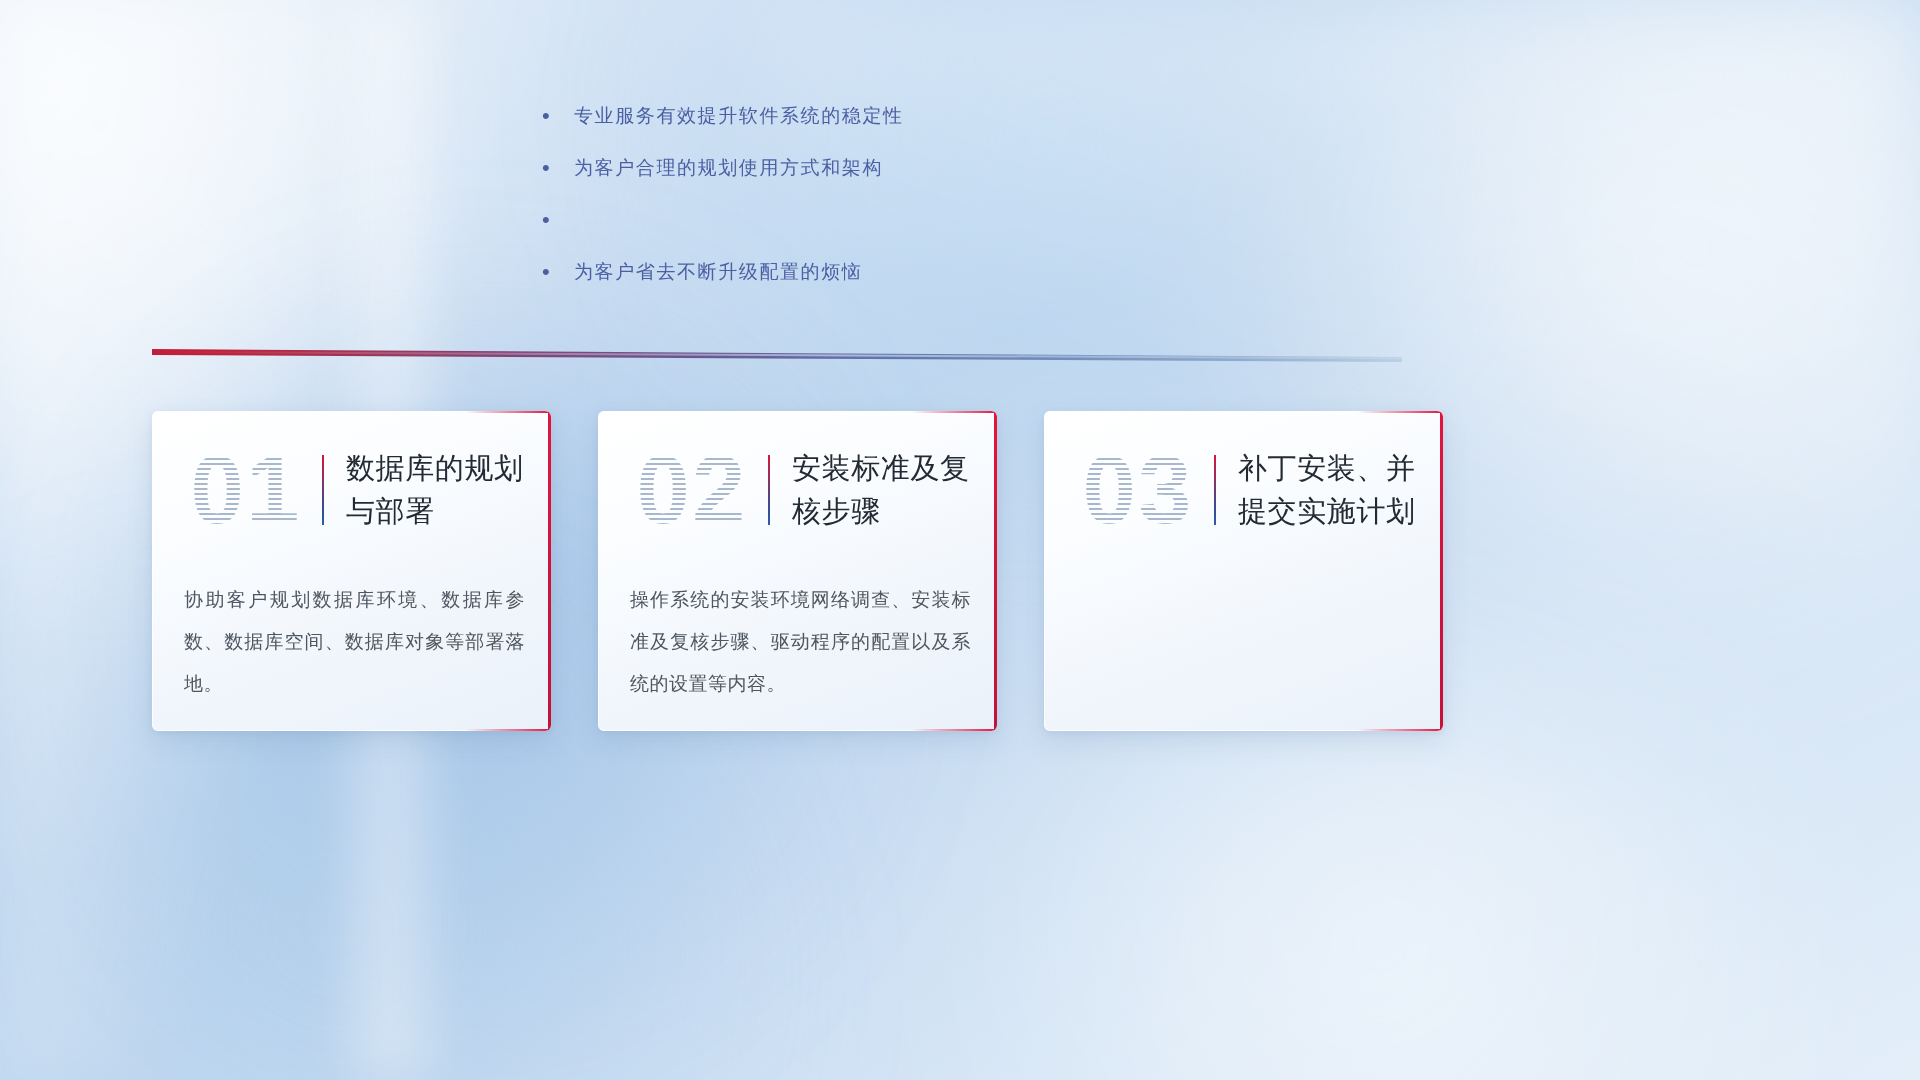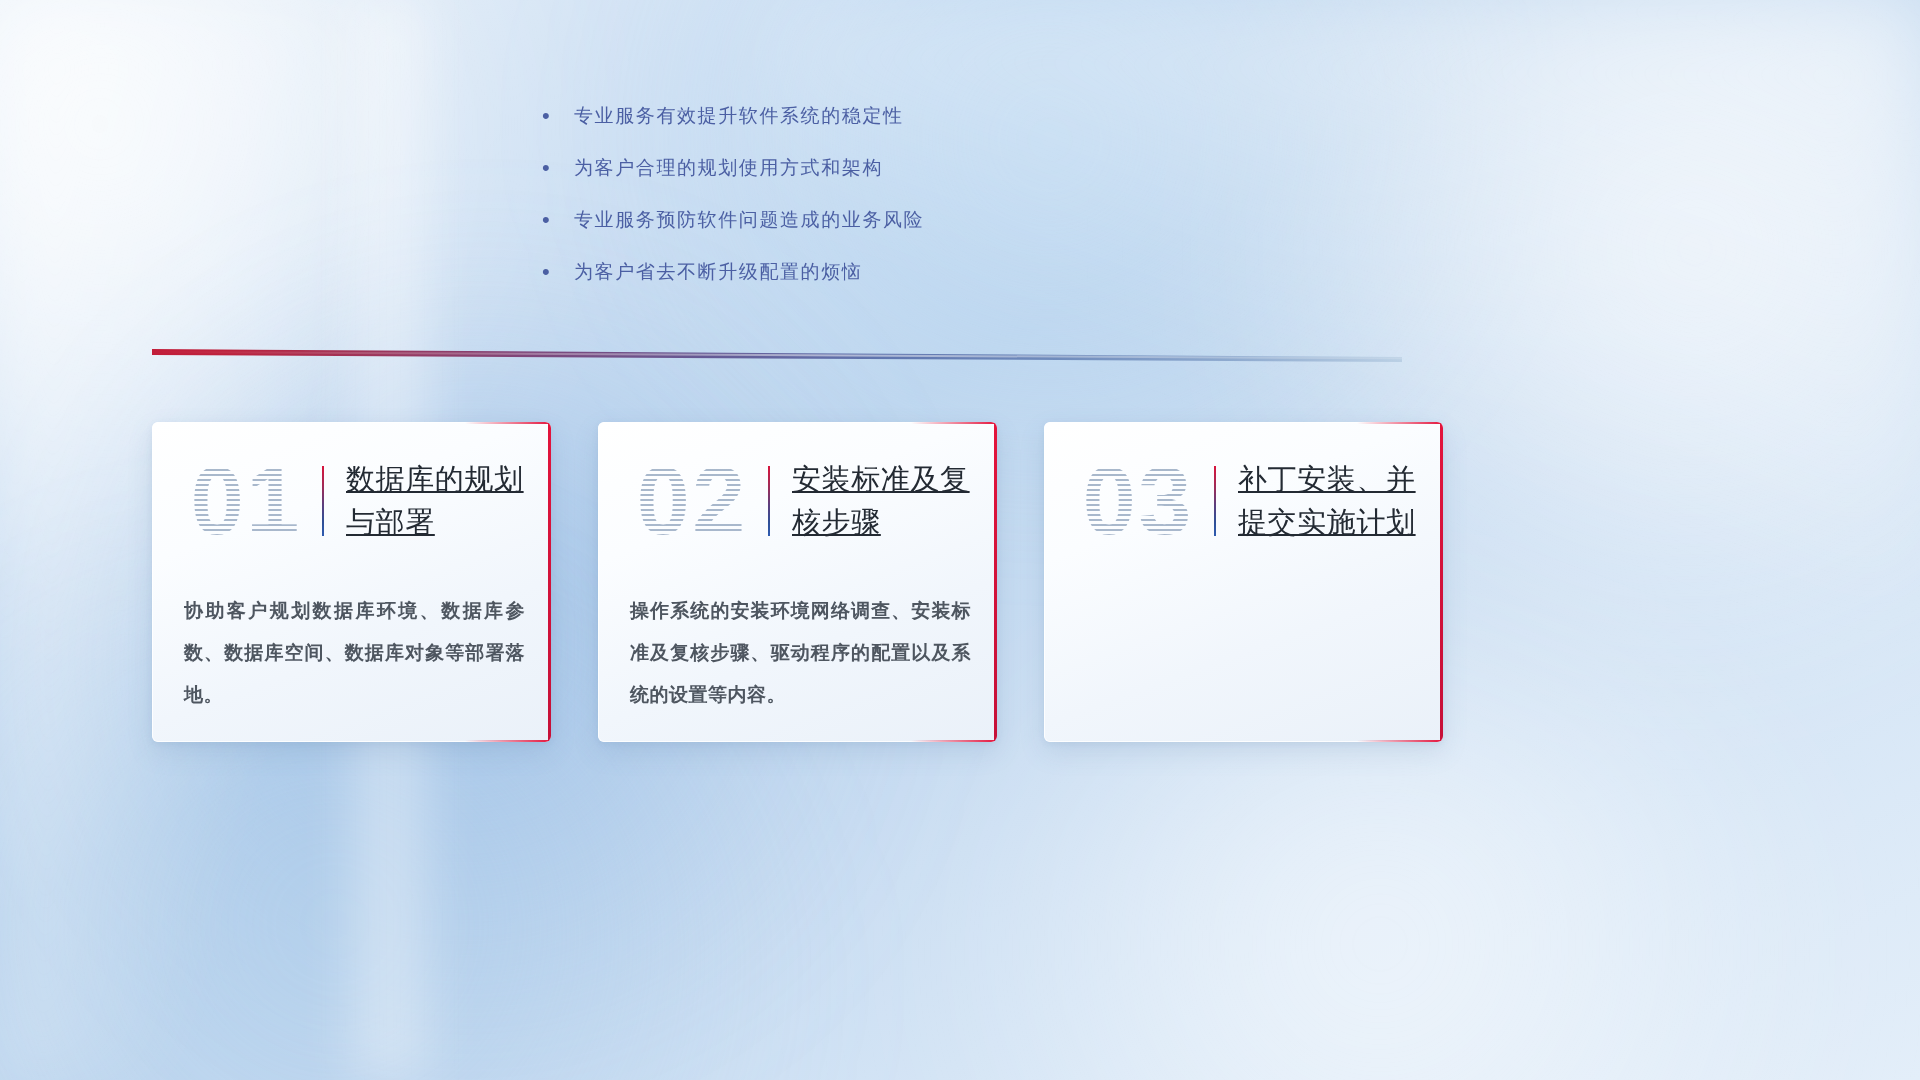--- a/index.html
+++ b/index.html
@@ -78,21 +78,21 @@
     opacity:.95;
   }
   #divider .wedge-hi {
     position:absolute; left:0; top:0; width:100%; height:100%;
     background:linear-gradient(93deg, rgba(255,255,255,.0) 0%, rgba(255,255,255,.5) 55%, rgba(255,255,255,.15) 100%);
     clip-path:polygon(0 2px, 100% 64%, 100% calc(64% + 2px), 0 calc(2px + 2px));
   }
 
   
   #cards {
-    position:absolute; left:152px; top:422px;
+    position:absolute; left:152px; top:411px;
     width:1292px; height:320px;
     display:flex; gap:47px;
   }
   .card {
     position:relative;
     width:399px; height:320px;
     border-radius:6px;
     background:linear-gradient(160deg, #ffffff 0%, #fbfdff 30%, #f1f6fc 65%, #eaf1f9 100%);
     box-shadow:0 10px 26px rgba(90,125,170,.16), 0 2px 6px rgba(90,125,170,.10);
     overflow:hidden;
@@ -144,28 +144,26 @@
     width:2px; flex:0 0 2px; height:70px;
     background:linear-gradient(180deg, #d8143c 0%, #a32a55 28%, #5b3f7e 56%, #2f4f96 80%, #2e5bb0 100%);
     margin-right:22px;
   }
   .card-title {
     flex:1 1 auto;
     font-size:29px; line-height:43px;
     color:#232a33; font-weight:500;
     letter-spacing:.6px;
     padding-right:18px;
-    text-decoration:underline;
   }
   .card-body {
     position:absolute; left:32px; right:26px; top:168px;
     font-size:19px; line-height:42px;
     color:#4e5660; letter-spacing:.5px;
     text-align:justify;
-    font-weight:bold;
   }
 </style>
 </head>
 <body>
 
 <div id="bg">
   <div class="bg-base"></div>
   <div class="bg-blob blob4"></div>
   <div class="bg-blob blob3"></div>
   <div class="bg-blob blob1"></div>
@@ -184,21 +182,20 @@
     <span class="bullet-text">专业服务有效提升软件系统的稳定性</span>
   </div>
 
   <div class="bullet-row">
     <span class="bullet-dot">•</span>
     <span class="bullet-text">为客户合理的规划使用方式和架构</span>
   </div>
 
   <div class="bullet-row">
     <span class="bullet-dot">•</span>
-    <span class="bullet-text">专业服务预防软件问题造成的业务风险</span>
   </div>
 
   <div class="bullet-row">
     <span class="bullet-dot">•</span>
     <span class="bullet-text">为客户省去不断升级配置的烦恼</span>
   </div>
 
 </div>
 
 <div id="divider">

